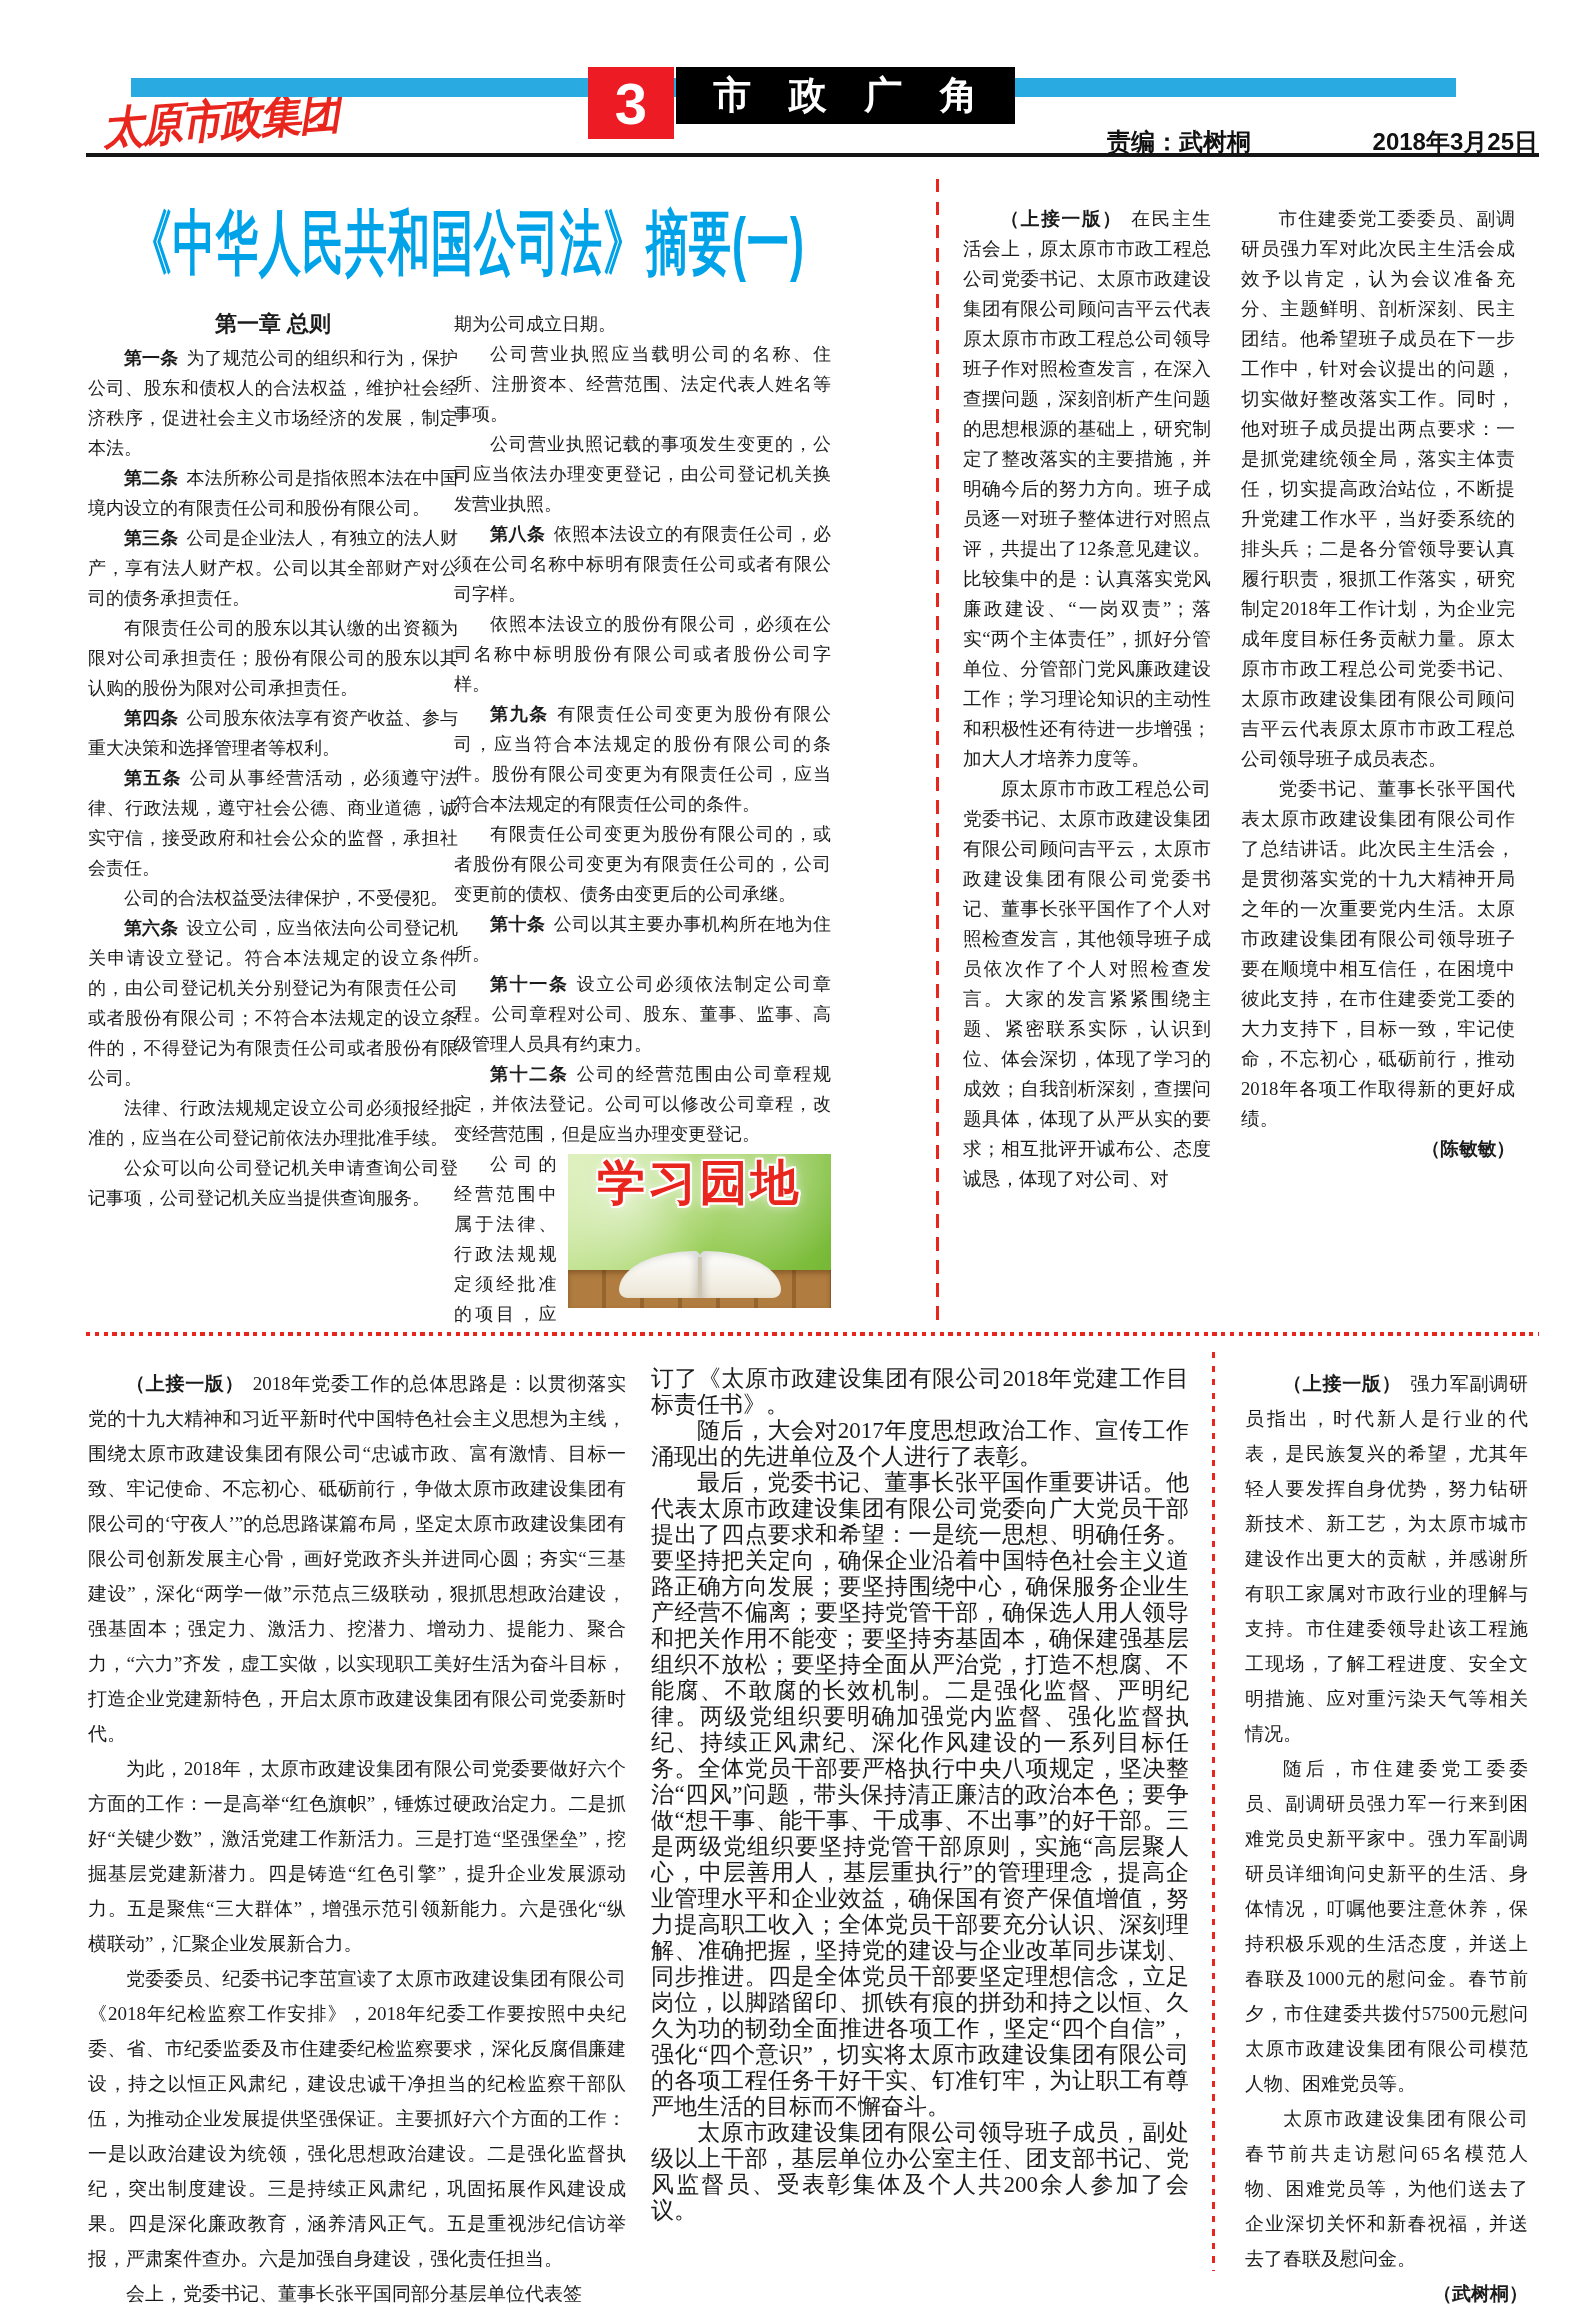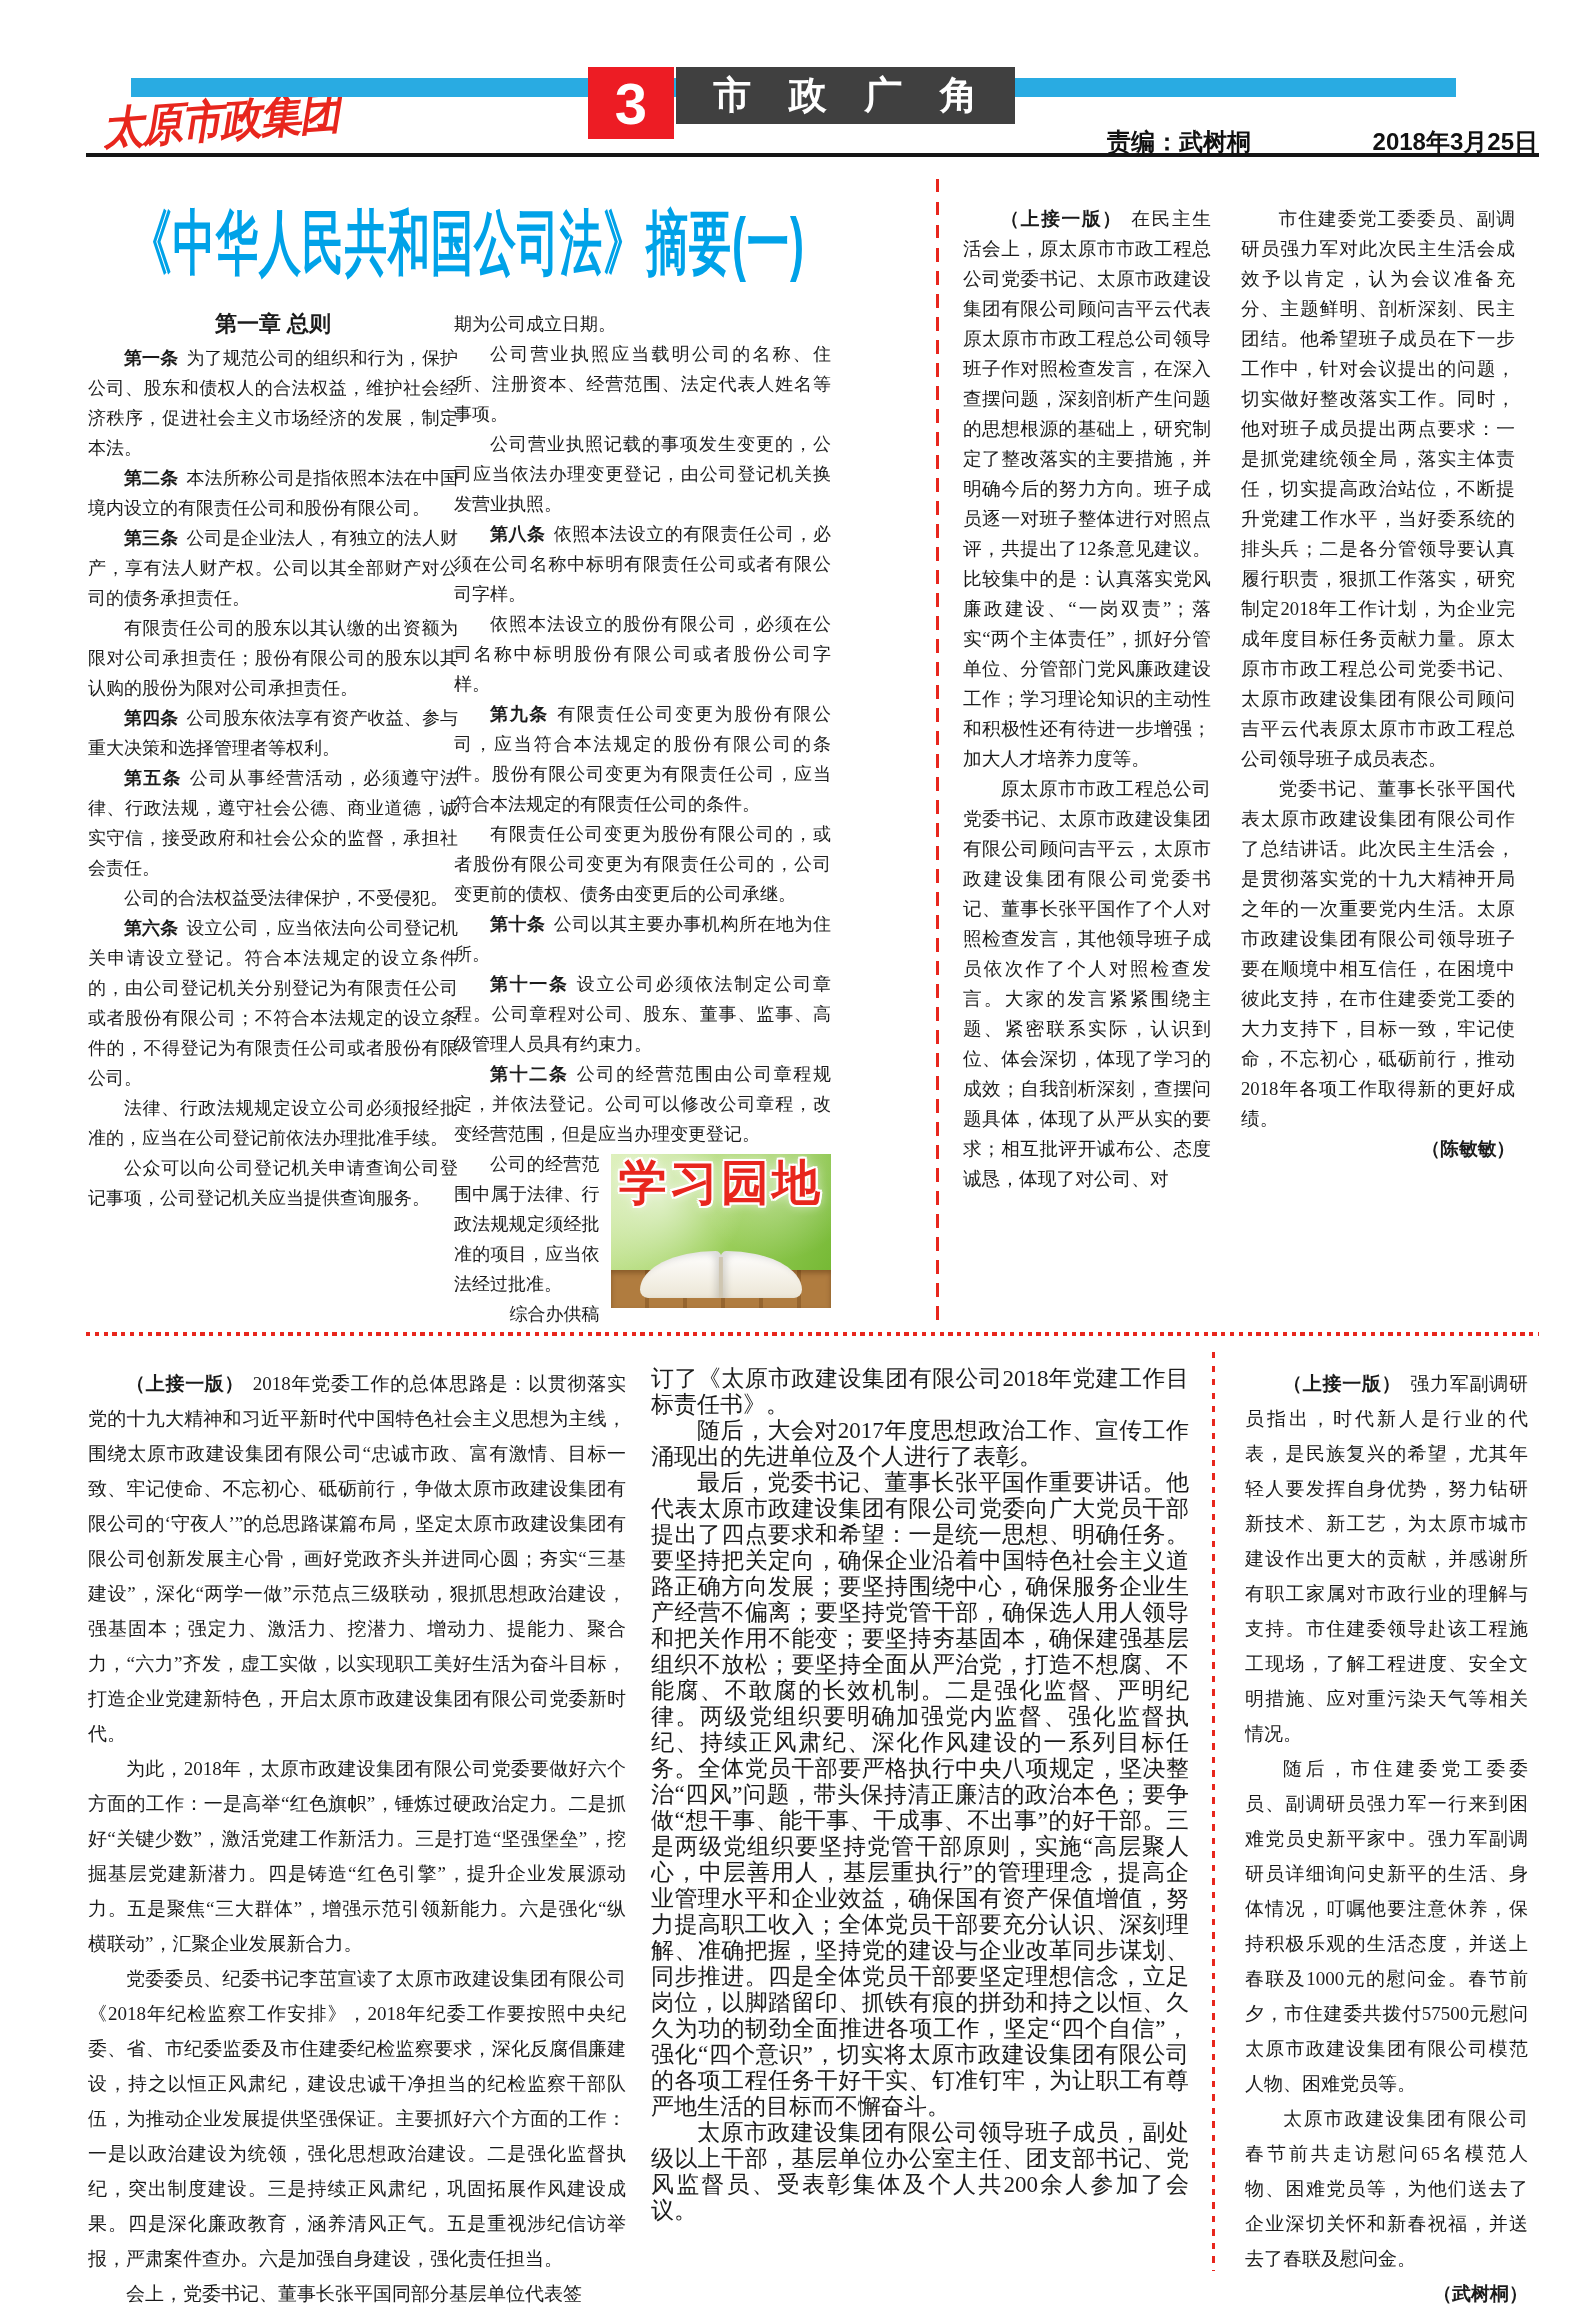--- a/index.html
+++ b/index.html
@@ -6,21 +6,21 @@
   .page{position:relative;width:1593px;height:2319px;background:#ffffff;overflow:hidden;
         font-family:"Liberation Serif","DejaVu Serif",serif;color:#1b1b1b;}
   .abs{position:absolute;}
   
   .logo{left:100px;top:99px;font-size:45px;font-weight:bold;font-style:italic;color:#e8261d;
         transform:rotate(-4deg) scaleX(.92);transform-origin:left top;letter-spacing:-2.1px;white-space:nowrap;}
   .bluebar{left:131px;top:78px;width:1325px;height:18.7px;background:#29abe2;}
   .pagenum{left:588px;top:67px;width:86px;height:72px;background:#ed1c24;color:#fff;
            font-family:"Liberation Sans","DejaVu Sans",sans-serif;font-weight:900;font-size:58px;
            display:flex;align-items:center;justify-content:center;}
-  .secbox{left:676px;top:67px;width:339px;height:57px;background:#404040;color:#fff;
+  .secbox{left:676px;top:67px;width:339px;height:57px;background:#000000;color:#fff;
           font-family:"Liberation Sans","DejaVu Sans",sans-serif;font-weight:900;font-size:38px;
           display:flex;align-items:center;justify-content:center;letter-spacing:13.5px;text-indent:13.5px;}
   .edline{left:1107px;top:126px;width:431px;display:flex;justify-content:space-between;
           font-family:"Liberation Sans","DejaVu Sans",sans-serif;font-weight:bold;font-size:24px;color:#111;}
   .blackrule{left:86px;top:153px;width:1453px;height:3.6px;background:#151515;}
   
   .vdash{width:3.1px;background:repeating-linear-gradient(to bottom,#e8261d 0 13.5px,transparent 13.5px 23px);}
   .vdots{width:3.1px;background:repeating-linear-gradient(to bottom,#e8261d 0 6.2px,transparent 6.2px 13.5px);}
   .hdots{height:3.6px;background:repeating-linear-gradient(to right,#e8261d 0 4.2px,transparent 4.2px 8.8px);}
   
@@ -41,21 +41,21 @@
           text-align:right;padding-right:7.3px;text-indent:0 !important;}
   .meet1{left:963px;top:204px;width:248px;height:1127px;font-size:18.7px;line-height:30px;}
   .meet2{left:1241px;top:204px;width:274px;height:1127px;font-size:18.7px;line-height:30px;}
   .bl{left:88px;top:1366px;width:538px;height:941px;font-size:19px;line-height:35px;}
   .bm{left:651px;top:1366px;width:538px;height:941px;font-size:23px;line-height:26px;}
   .br{left:1245px;top:1366px;width:283px;height:941px;font-size:19px;line-height:35px;}
   
   .garden{float:right;width:220px;height:154px;margin:5.2px 0 2.1px 11.4px;position:relative;overflow:hidden;
           background:radial-gradient(circle at 22% 28%,rgba(255,255,255,.55),transparent 42%),
                      radial-gradient(circle at 75% 18%,rgba(255,255,255,.35),transparent 38%),
-                     linear-gradient(120deg,#d9eeb2 0%,#a3d363 45%,#6fb52e 100%);}
+                     linear-gradient(120deg,#d9eeb2 0%,#a3d363 45%,#6fb52e 100%);padding-left:43px;}
   .g-title{position:absolute;top:13.5px;left:0;right:0;text-align:center;
            font-family:"Liberation Sans","DejaVu Sans",sans-serif;font-weight:900;font-size:48px;
            color:#e8261d;letter-spacing:3.1px;
            text-shadow:-2.1px 0 0 #fff,2.1px 0 0 #fff,0 -2.1px 0 #fff,0 2.1px 0 #fff,
                        -1.6px -1.6px 0 #fff,1.6px 1.6px 0 #fff,-1.6px 1.6px 0 #fff,1.6px -1.6px 0 #fff,0 0 10.4px rgba(255,255,255,.9);}
   .g-wood{position:absolute;bottom:0;left:0;width:100%;height:38px;
           background:repeating-linear-gradient(90deg,#b07c3f 0 34px,#96652e 34px 38px);
           box-shadow:inset 0 3.1px 5.2px rgba(60,30,0,.35);}
   .g-book{position:absolute;bottom:10.4px;left:50%;transform:translateX(-50%);width:162px;height:49px;}
   .pg{position:absolute;bottom:0;width:82px;height:47px;background:linear-gradient(#ffffff,#ece6d6);}

